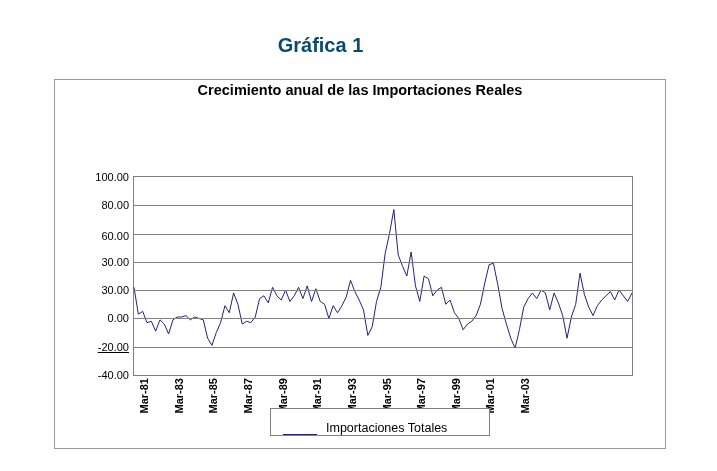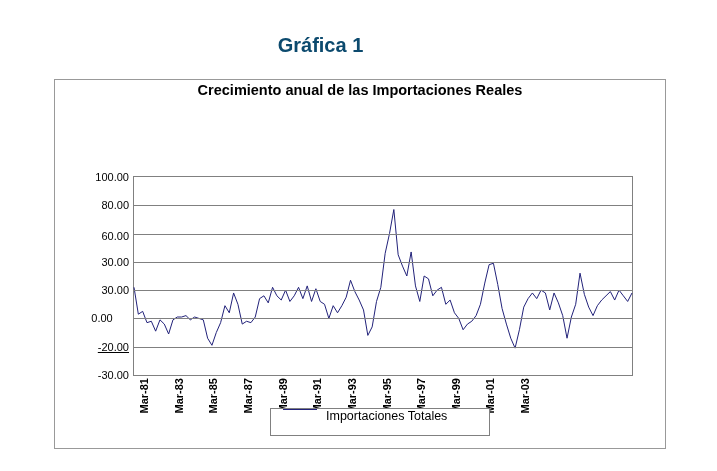--- a/index.html
+++ b/index.html
@@ -106,21 +106,21 @@
   #legend-box {
     position: absolute;
     left: 215px;
     top: 328px;
     width: 220px;
     height: 28px;
     border: 1px solid #808080;
     background: #ffffff;
     box-sizing: border-box;
     display: flex;
-    align-items: flex-start;
+    align-items: flex-end;
     padding-left: 12px;
   }
   #legend-swatch {
     width: 34px;
     height: 0;
     border-top: 1.4px solid #22227a;
     margin-right: 9px;
   }
   #legend-label {
     font-size: 12.5px;
@@ -140,23 +140,23 @@
 
 <div id="chart-frame">
 
   <div id="chart-title">
     <div>Crecimiento anual de las Importaciones Reales</div>
   </div>
 
   <div id="plot-wrap">
 
     <div id="y-axis-labels">
-        <div class="ylabel" style="top: 199px;">-30.00</div>
+        <div class="ylabel" style="top: 199px;">-40.00</div>
         <div class="ylabel" style="top: 170.714px; text-decoration: underline;">-20.00</div>
-        <div class="ylabel" style="top: 142.429px; text-align: center;">0.00</div>
+        <div class="ylabel" style="top: 142.429px;">0.00</div>
         <div class="ylabel" style="top: 114.143px;">30.00</div>
         <div class="ylabel" style="top: 85.8571px;">30.00</div>
         <div class="ylabel" style="top: 60px; text-align: right;">60.00</div>
         <div class="ylabel" style="top: 29.2857px;">80.00</div>
         <div class="ylabel" style="top: 1px;">100.00</div>
       </div>
 
     <div id="plot-area">
       <svg class="series" id="series-svg" width="498" height="198" viewBox="0 0 498 198" preserveAspectRatio="none">
           <polyline points="0.00,110.31 4.33,137.19 8.66,134.36 12.99,145.67 17.32,144.26 21.65,154.16 25.98,142.84 30.31,147.09 34.64,156.99 38.97,142.84 43.30,140.01 47.63,140.01 51.97,138.60 56.30,142.84 60.63,140.01 64.96,141.43 69.29,142.84 73.62,161.23 77.95,168.30 82.28,155.57 86.61,145.67 90.94,128.70 95.27,135.77 99.60,115.97 103.93,127.29 108.26,147.09 112.59,144.26 116.92,145.67 121.25,140.01 125.58,121.63 129.91,118.80 134.24,125.87 138.57,110.31 142.90,118.80 147.23,123.04 151.57,113.14 155.90,124.46 160.23,118.80 164.56,110.31 168.89,121.63 173.22,108.90 177.55,124.46 181.88,111.73 186.21,124.46 190.54,127.29 194.87,141.43 199.20,128.70 203.53,135.77 207.86,128.70 212.19,120.21 216.52,103.24 220.85,114.56 225.18,123.04 229.51,132.94 233.84,158.40 238.17,149.91 242.50,124.46 246.83,110.31 251.17,76.37 255.50,56.57 259.83,32.53 264.16,77.79 268.49,89.10 272.82,99.00 277.15,74.96 281.48,108.90 285.81,124.46 290.14,99.00 294.47,101.83 298.80,118.80 303.13,113.14 307.46,110.31 311.79,127.29 316.12,123.04 320.45,135.77 324.78,141.43 329.11,152.74 333.44,147.09 337.77,144.26 342.10,138.60 346.43,127.29 350.77,106.07 355.10,87.69 359.43,86.27 363.76,107.49 368.09,131.53 372.42,147.09 376.75,161.23 381.08,171.13 385.41,152.74 389.74,130.11 394.07,121.63 398.40,115.97 402.73,121.63 407.06,113.14 411.39,115.97 415.72,132.94 420.05,115.97 424.38,125.87 428.71,138.60 433.04,161.23 437.37,140.01 441.70,127.29 446.03,96.17 450.37,117.39 454.70,130.11 459.03,138.60 463.36,128.70 467.69,123.04 472.02,118.80 476.35,114.56 480.68,123.04 485.01,113.14 489.34,118.80 493.67,124.46 498.00,115.97" fill="none" stroke="#22227a" stroke-width="1" vector-effect="non-scaling-stroke"></polyline>

